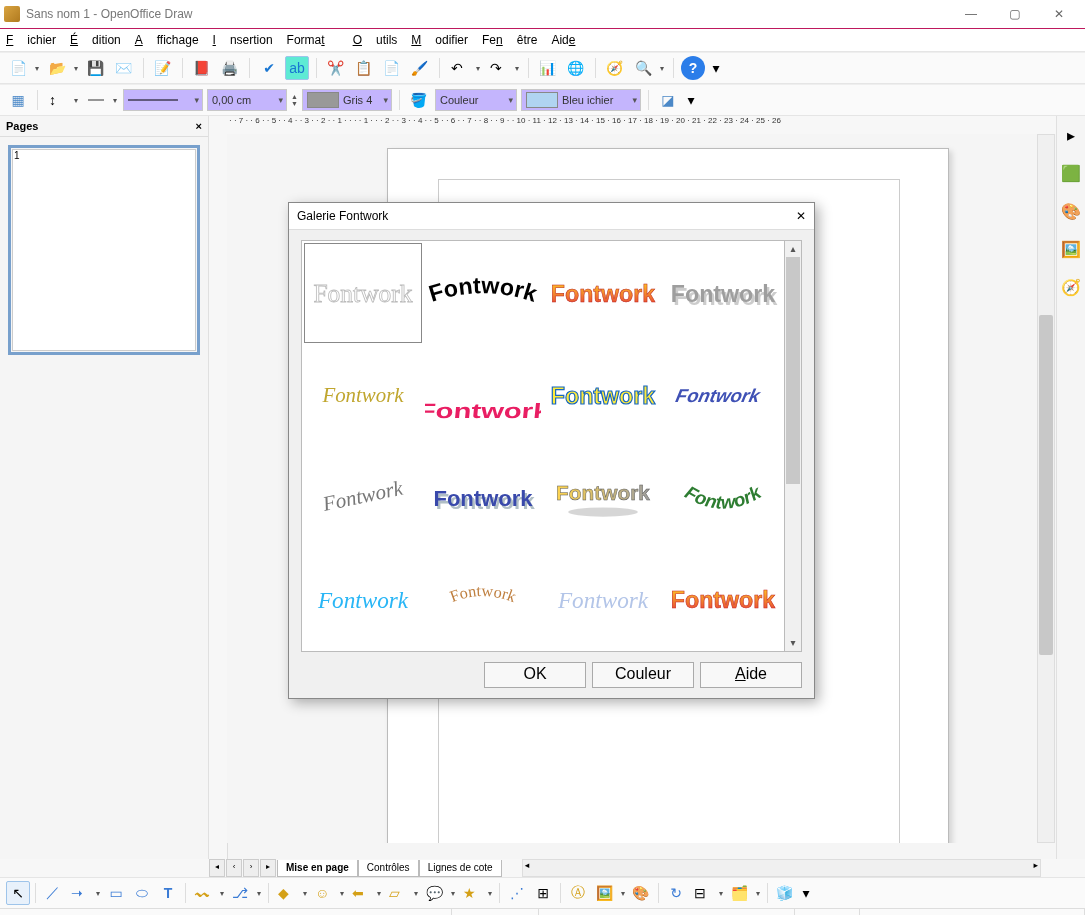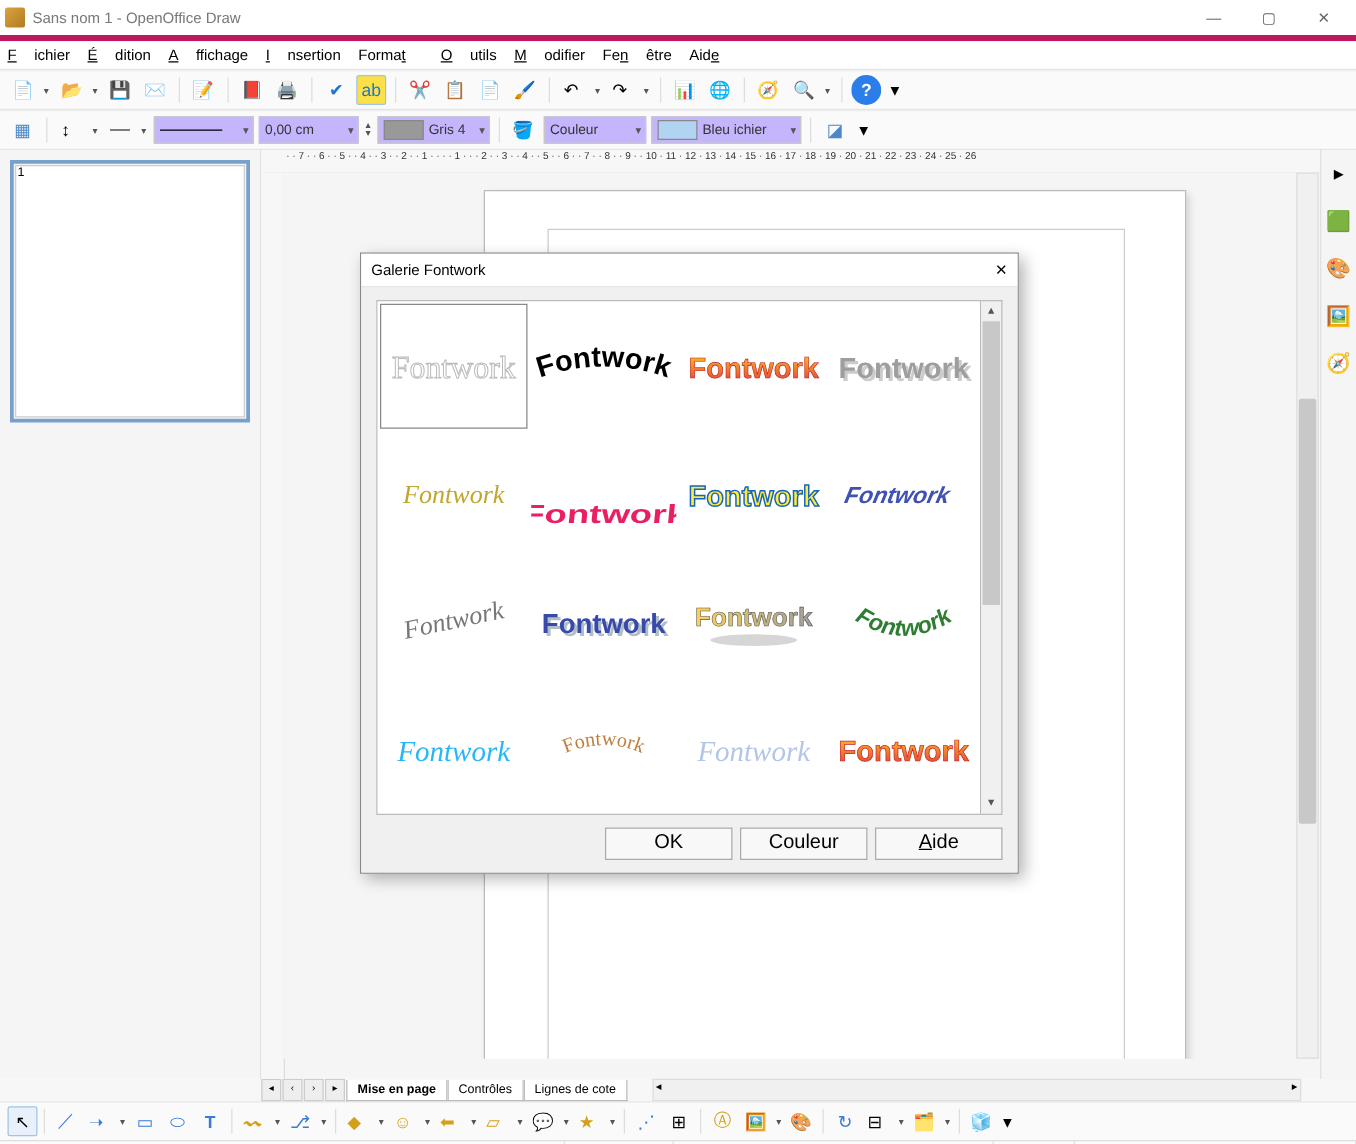--- a/index.html
+++ b/index.html
@@ -1,17 +1,17 @@
 <!DOCTYPE html>
 <html><head>
 <meta charset="utf-8">
 <style>
 html,body{margin:0;padding:0;font-family:"Segoe UI",Tahoma,sans-serif;font-size:12px;background:#fff;color:#000;overflow:hidden;width:1085px;height:915px}
 
-.titlebar{height:28px;background:#fff;display:flex;align-items:center;padding:0 4px;border-bottom:5px solid #be185d}
+.titlebar{height:28px;background:#fff;display:flex;align-items:center;padding:0 4px;border-bottom:1px solid #be185d}
 .titlebar .app-icon{width:16px;height:16px;margin-right:6px;background:linear-gradient(135deg,#d9a441,#b07a1f);border-radius:2px}
 .titlebar .title{color:#777;font-size:12px}
 .titlebar .win-controls{margin-left:auto;display:flex}
 .titlebar .wc{width:44px;height:28px;text-align:center;line-height:28px;color:#666}
 
 .menubar{height:22px;display:flex;align-items:center;padding:0 6px;background:#fff;font-size:12px;border-bottom:1px solid #e5e5e5}
 .menubar span{margin-right:14px}
 
 .toolbar{height:26px;display:flex;align-items:center;padding:2px 6px;background:#fafafa;border-top:1px solid #eee;border-bottom:1px solid #e5e5e5;gap:4px}
 .tbtn{width:22px;height:22px;border:1px solid transparent;border-radius:2px;display:flex;align-items:center;justify-content:center;font-size:14px}
@@ -98,21 +98,21 @@
   <div class="tbtn dd">📂</div>
   <div class="tbtn">💾</div>
   <div class="tbtn">✉️</div>
   <div class="sep"></div>
   <div class="tbtn">📝</div>
   <div class="sep"></div>
   <div class="tbtn">📕</div>
   <div class="tbtn">🖨️</div>
   <div class="sep"></div>
   <div class="tbtn" style="color:#1976d2">✔</div>
-  <div class="tbtn" style="border:1px solid #9ec4ea;background:#fde047;color:#1976d2">ab</div>
+  <div class="tbtn" style="border:1px solid #9ec4ea;background:#5eead4;color:#1976d2">ab</div>
   <div class="sep"></div>
   <div class="tbtn">✂️</div>
   <div class="tbtn">📋</div>
   <div class="tbtn">📄</div>
   <div class="tbtn">🖌️</div>
   <div class="sep"></div>
   <div class="tbtn dd">↶</div>
   <div class="tbtn dd">↷</div>
   <div class="sep"></div>
   <div class="tbtn">📊</div>
@@ -156,20 +156,24 @@
       <span>Bleu ichier</span>
     </div>
   <div class="sep"></div>
   <div class="tbtn" style="color:#4b88c7">◪</div>
   <div class="tbtn" style="width:12px">▾</div>
 </div>
 
 <div class="main">
 
   <div class="pages-pane">
+    <div class="pages-title">
+      <span>Pages</span>
+      <span>×</span>
+    </div>
     <div class="page-thumb">
       <span class="num">1</span>
       <div class="page-thumb-inner"></div>
     </div>
   </div>
 
   <div class="canvas-area">
     <div class="ruler-h">· · 7 · · 6 · · 5 · · 4 · · 3 · · 2 · · 1 · · · · 1 · · · 2 · · 3 · · 4 · · 5 · · 6 · · 7 · · 8 · · 9 · · 10 · 11 · 12 · 13 · 14 · 15 · 16 · 17 · 18 · 19 · 20 · 21 · 22 · 23 · 24 · 25 · 26</div>
     <div class="ruler-v"></div>
     <div class="canvas">

